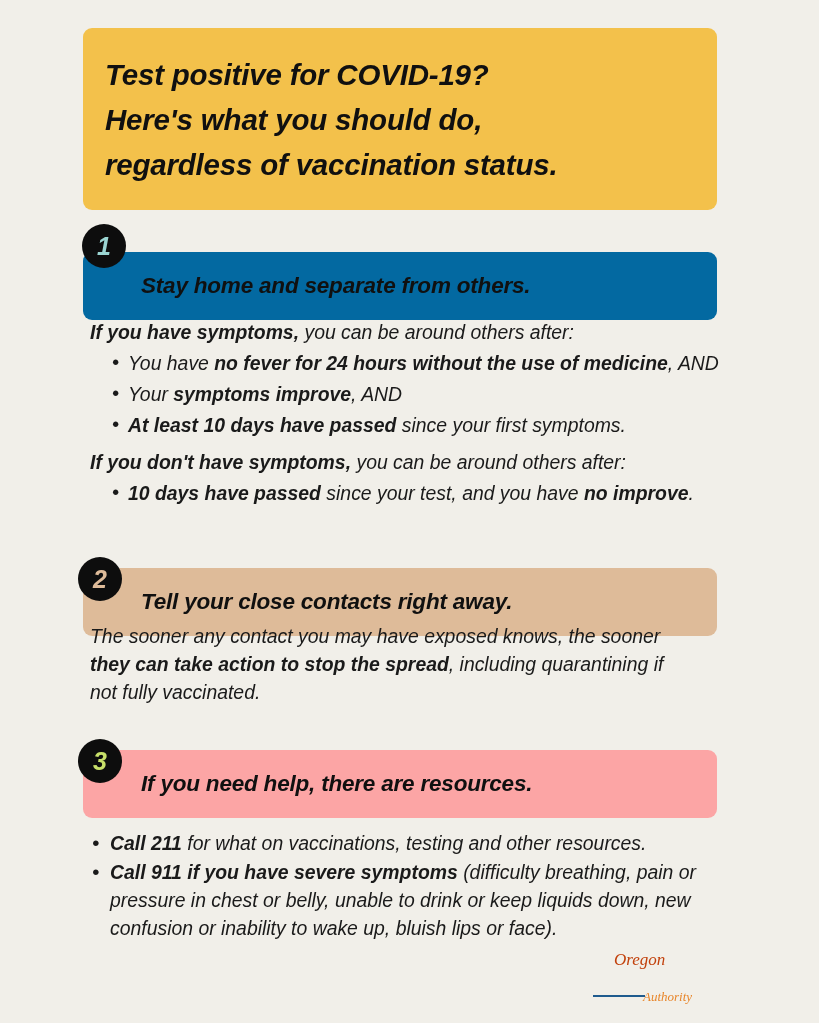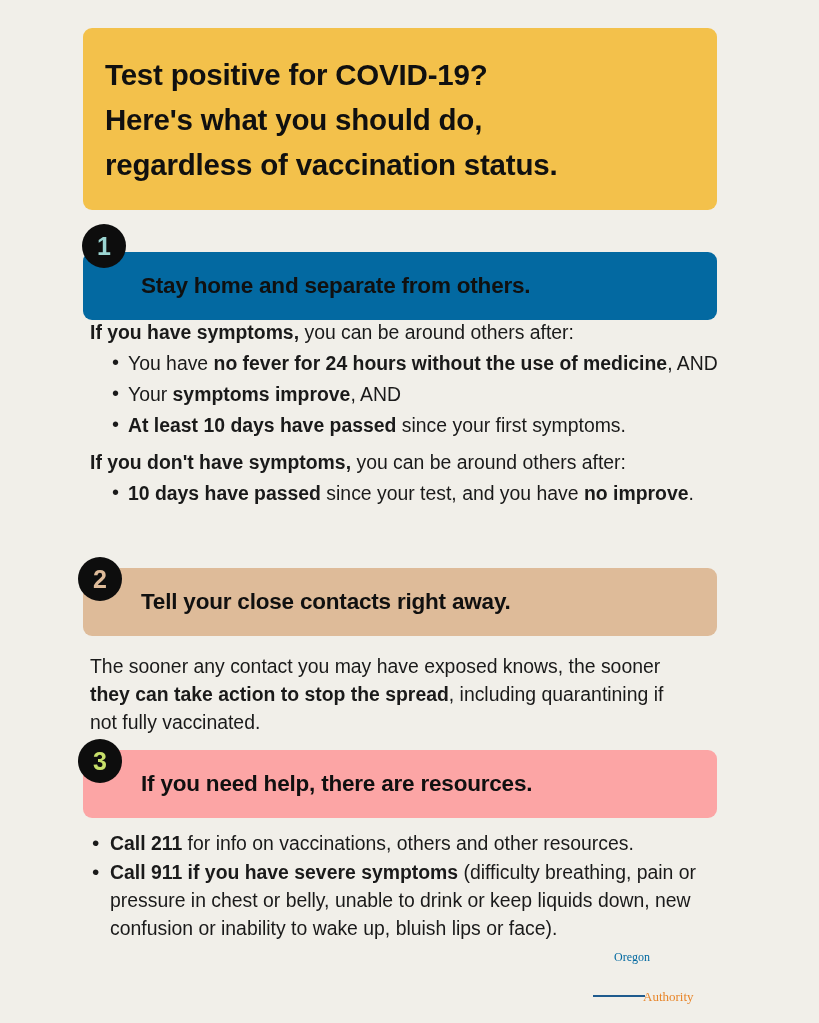--- a/index.html
+++ b/index.html
@@ -14,20 +14,21 @@
     font-family: "Liberation Sans", sans-serif;
     color: #121212;
     overflow: hidden;
   }
 
   .page {
     position: relative;
     width: 819px;
     height: 1023px;
     box-sizing: border-box;
+    font-style: italic;
   }
 
   
   .title-banner {
     position: absolute;
     left: 83px;
     top: 28px;
     width: 634px;
     height: 182px;
     background: #F3C14B;
@@ -90,21 +91,21 @@
   
   .body-block {
     position: absolute;
     left: 90px;
     width: 640px;
     font-size: 19.4px;
     line-height: 1.45;
     color: #1a1a1a;
   }
   .body-block.s1 { top: 318px; }
-  .body-block.s2 { top: 652px; width: 600px; }
+  .body-block.s2 { top: 622px; width: 600px; }
   .body-block.s3 { top: 828px; left: 86px; width: 645px; }
 
   .lead {
     margin: 0 0 2px 0;
   }
   .lead.second { margin-top: 8px; }
 
   ul.bullets {
     list-style: none;
     margin: 0;
@@ -150,23 +151,23 @@
     font-size: 44px;
     line-height: 1;
     color: #1F5B8E;
     letter-spacing: -0.5px;
   }
   .logo-oregon {
     position: absolute;
     left: 29px;
     top: 1px;
     font-family: "Liberation Serif", serif;
-    font-size: 12px;
-    line-height: 1;
-    color: #0369a1;
+    font-size: 17px;
+    line-height: 1;
+    color: #c2410c;
   }
   .logo-authority {
     position: absolute;
     left: 58px;
     top: 40px;
     font-family: "Liberation Serif", serif;
     font-size: 13px;
     line-height: 1;
     color: #E8862B;
   }
@@ -221,21 +222,21 @@
     <p class="lead"><span>The sooner any contact you may have exposed knows, the sooner </span><b>they can take action to stop the spread</b><span>, including quarantining if not fully vaccinated.</span></p>
   </div>
 
   <div class="step-bar green">
     <div class="step-bar-label">If you need help, there are resources.</div>
   </div>
   <div class="badge b3">3</div>
 
   <div class="body-block s3">
     <ul class="bullets tight">
-      <li><b>Call 211</b><span> for info on vaccinations, others and other resources.</span></li>
+      <li><b>Call 211</b><span> for what on vaccinations, testing and other resources.</span></li>
       <li><b>Call 911 if you have severe symptoms</b><span> (difficulty breathing, pain or pressure in chest or belly, unable to drink or keep liquids down, new confusion or inability to wake up, bluish lips or face).</span></li>
     </ul>
   </div>
 
   <div class="logo">
     <div class="logo-oregon">Oregon</div>
     <div class="logo-rule"></div>
     <div class="logo-authority">Authority</div>
   </div>
 

